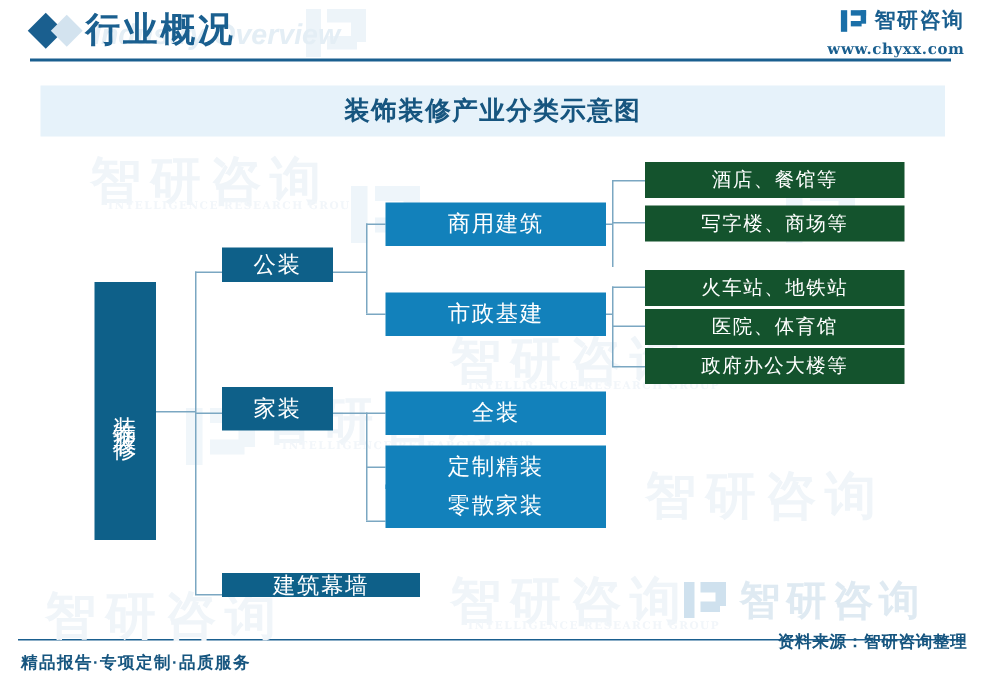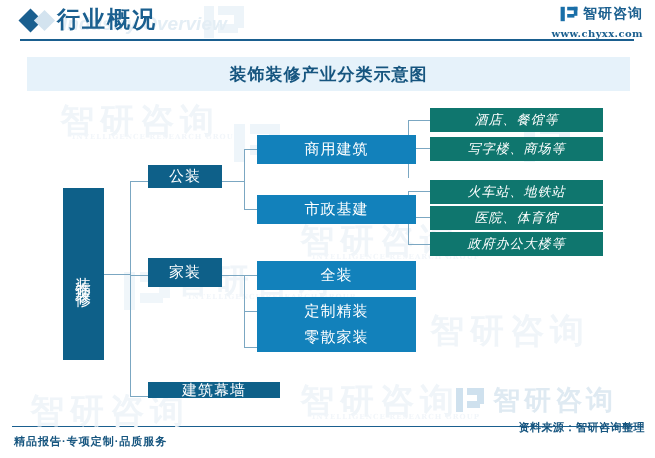--- a/index.html
+++ b/index.html
@@ -123,37 +123,37 @@
     display: flex;
     align-items: center;
     justify-content: center;
     font-family: "DejaVu Serif", "Liberation Serif", serif;
     color: #ffffff;
     letter-spacing: 1px;
     z-index: 5;
   }
   .node.dark   { background: #0e6089; }
   .node.mid    { background: #1281bb; }
-  .node.bright { background: #0f766e; font-style: italic; }
+  .node.bright { background: #14532d; }
 
   .node-root {
     left: 63px; top: 188px;
     width: 41px; height: 172px;
     font-size: 16px;
     writing-mode: vertical-rl;
     text-orientation: upright;
     letter-spacing: 5px;
     line-height: 41px;
   }
   .node-l2 {
     width: 74px; height: 23px;
     font-size: 15px;
   }
   .node-l3 {
-    width: 159px; height: 29px;
+    width: 147px; height: 29px;
     font-size: 15px;
   }
   .node-l4 {
     width: 173px; height: 24px;
     font-size: 13px;
   }
   .node-curtain {
     left: 148px; top: 382px;
     width: 132px; height: 16px;
     font-size: 15px;

